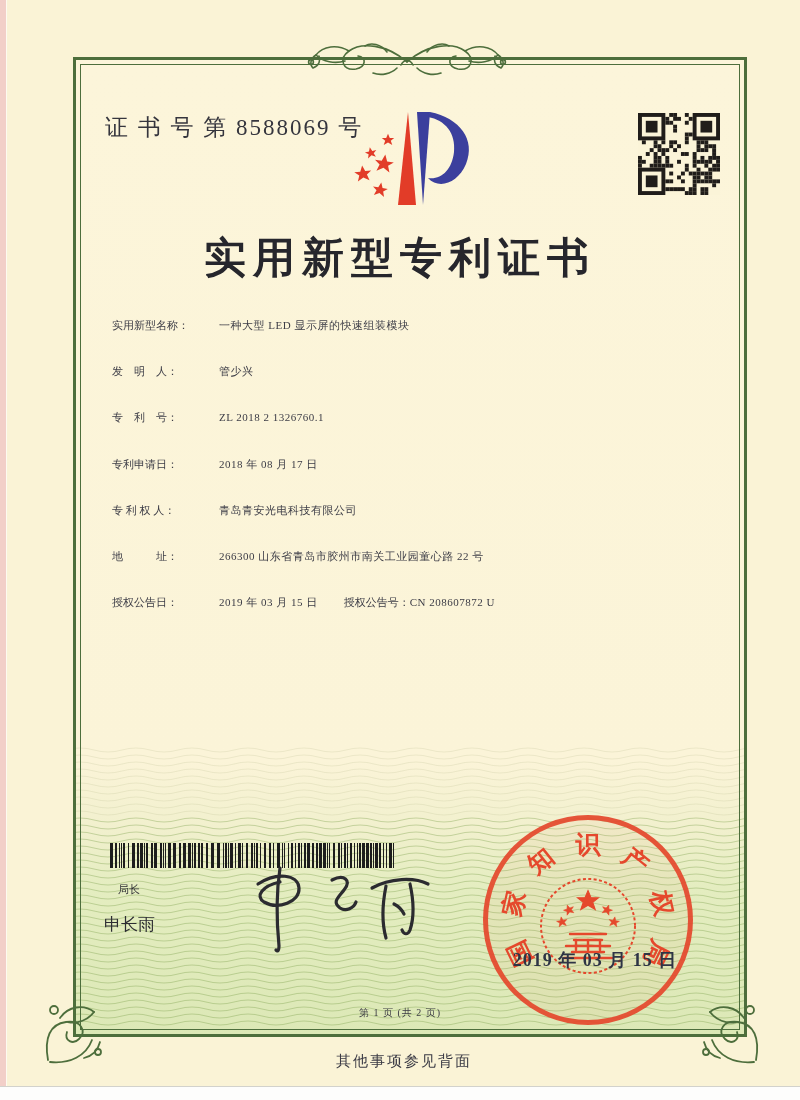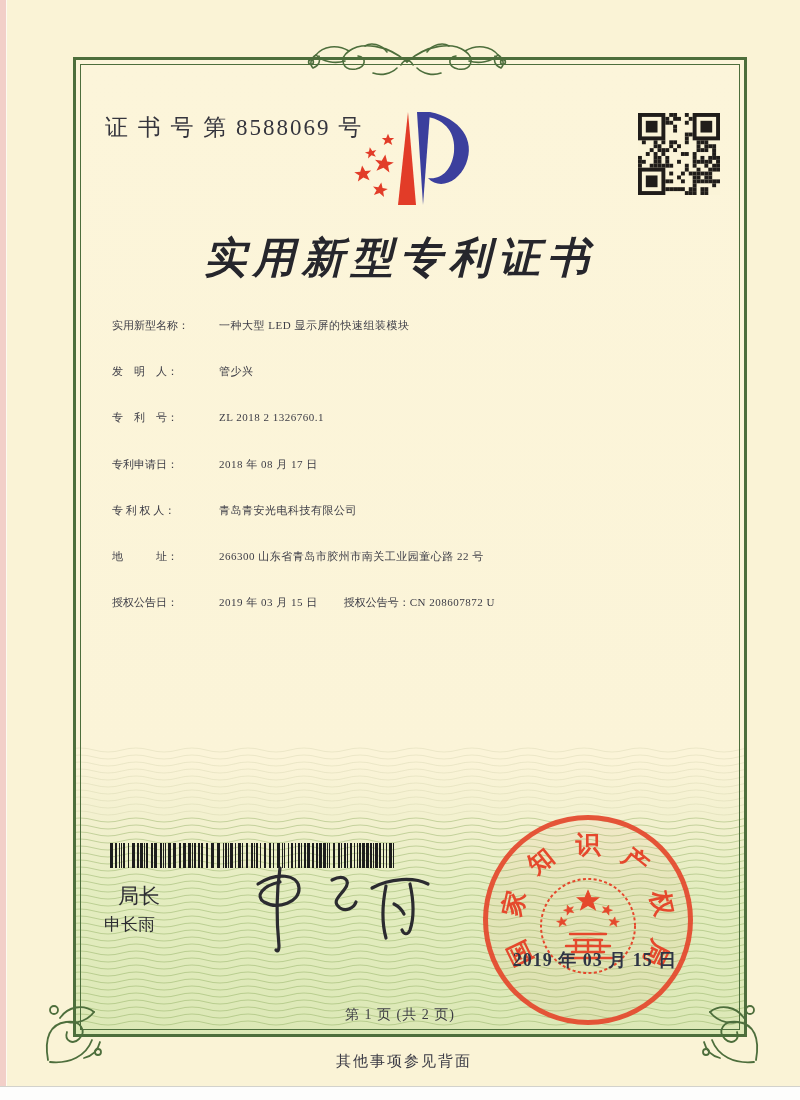--- a/index.html
+++ b/index.html
@@ -21,43 +21,43 @@
     background:linear-gradient(to bottom,#fcf5da 0%,#fbf4d8 72%,#f1f0cd 79%,#e4edc0 85%,#dce8b6 100%);
   }
   .frame-inner { position:absolute; inset:4px; border:1px solid #4d6e3c; pointer-events:none; }
   .waves { position:absolute; inset:0; width:100%; height:100%; overflow:hidden; }
 
   .abs { position:absolute; }
   .cert-no { left:105px; top:112px; font-size:23px; letter-spacing:2px; color:#35353d; }
   .qr { left:638px; top:113px; width:82px; height:82px; }
   .logo { left:342px; top:106px; width:140px; height:112px; }
 
-  .title { left:0; top:230px; width:800px; text-align:center; font-size:42px; font-weight:700; letter-spacing:7px; color:#26262c;font-style:italic; }
+  .title { left:0; top:230px; width:800px; text-align:center; font-size:42px; font-weight:700; letter-spacing:7px; color:#26262c; }
 
   .field-row { left:112px; width:620px; font-size:11px; color:#3c3c46; white-space:nowrap; }
   .field-label { display:inline-block; width:107px; white-space:nowrap; }
   .field-value { letter-spacing:0.5px; }
   .grant-cell { display:inline-block; margin-left:26px; }
 
   .paras { left:105px; top:641px; width:618px; font-size:15.5px; line-height:26px; color:#42424d; letter-spacing:0.3px; text-align:justify; }
   .paras p { text-indent:2em; margin:0 0 5px 0; }
 
   .barcode { left:110px; top:843px; width:286px; height:25px; }
 
-  .officer-title { left:118px; top:882px; font-size:21px; color:#2d2d33; font-family:"Liberation Sans","DejaVu Sans",sans-serif; }
+  .officer-title { left:118px; top:882px; font-size:11px; color:#2d2d33; font-family:"Liberation Sans","DejaVu Sans",sans-serif; }
   .officer-name  { left:104px; top:913px; font-size:17px; color:#2d2d33; font-family:"Liberation Sans","DejaVu Sans",sans-serif; }
   .signature { left:228px; top:858px; width:210px; height:100px; }
 
   .seal { left:483px; top:815px; width:210px; height:210px; z-index:3; }
   .seal-ring { position:absolute; inset:0; border:5px solid rgba(229,72,44,0.92); border-radius:50%; background:rgba(235,92,60,0.05); }
   .seal-char { position:absolute; left:50%; top:50%; font-size:25px; font-weight:700; color:#e5482c; }
   .seal-emblem { position:absolute; left:50%; top:53%; transform:translate(-50%,-50%); }
   .seal-date { left:495px; top:948px; width:200px; text-align:center; font-size:18px; letter-spacing:1px; color:#2e3445; z-index:4; font-weight:700; }
 
-  .page-no { left:0; top:1006px; width:800px; text-align:center; font-size:14px; color:#3c3c44; letter-spacing:1px; }
+  .page-no { left:0; top:1006px; width:800px; text-align:center; font-size:10px; color:#3c3c44; letter-spacing:1px; }
   .back-note { left:4px; top:1052px; width:800px; text-align:center; font-size:15px; color:#3a3a44; letter-spacing:2px; }
 
   .ornament-top { left:287px; top:38px; width:240px; height:44px; z-index:2; }
   .corner-bl { left:40px;  top:996px; width:72px; height:72px; z-index:2; }
   .corner-br { left:692px; top:996px; width:72px; height:72px; z-index:2; }
 </style>
 </head>
 <body>
 
 <div class="edge-left"></div>

